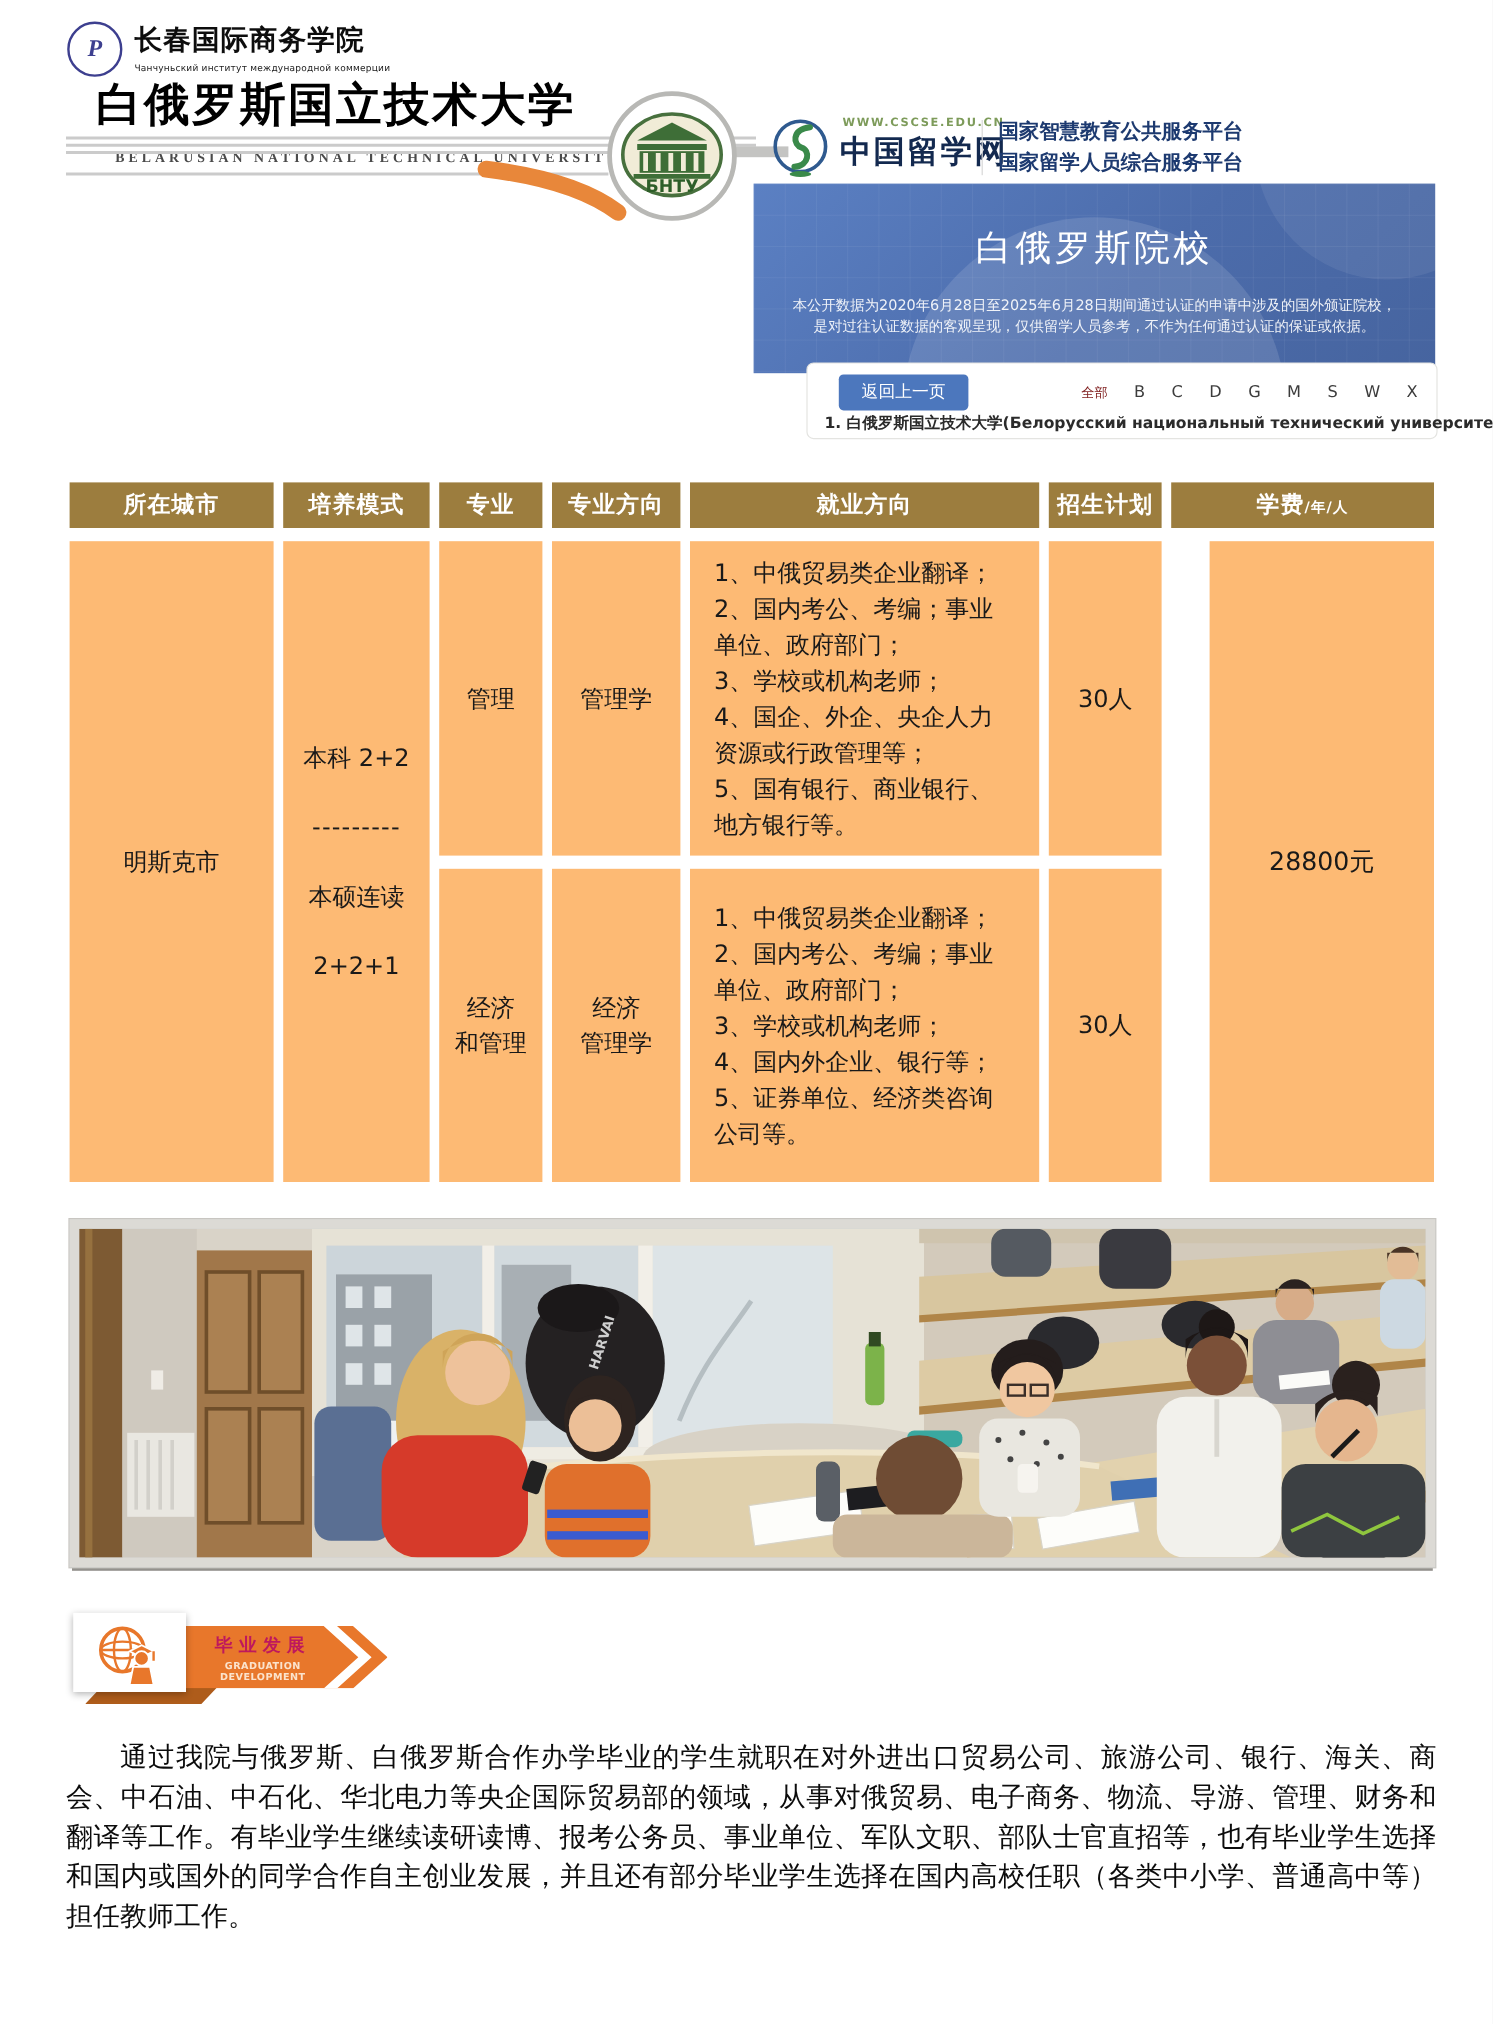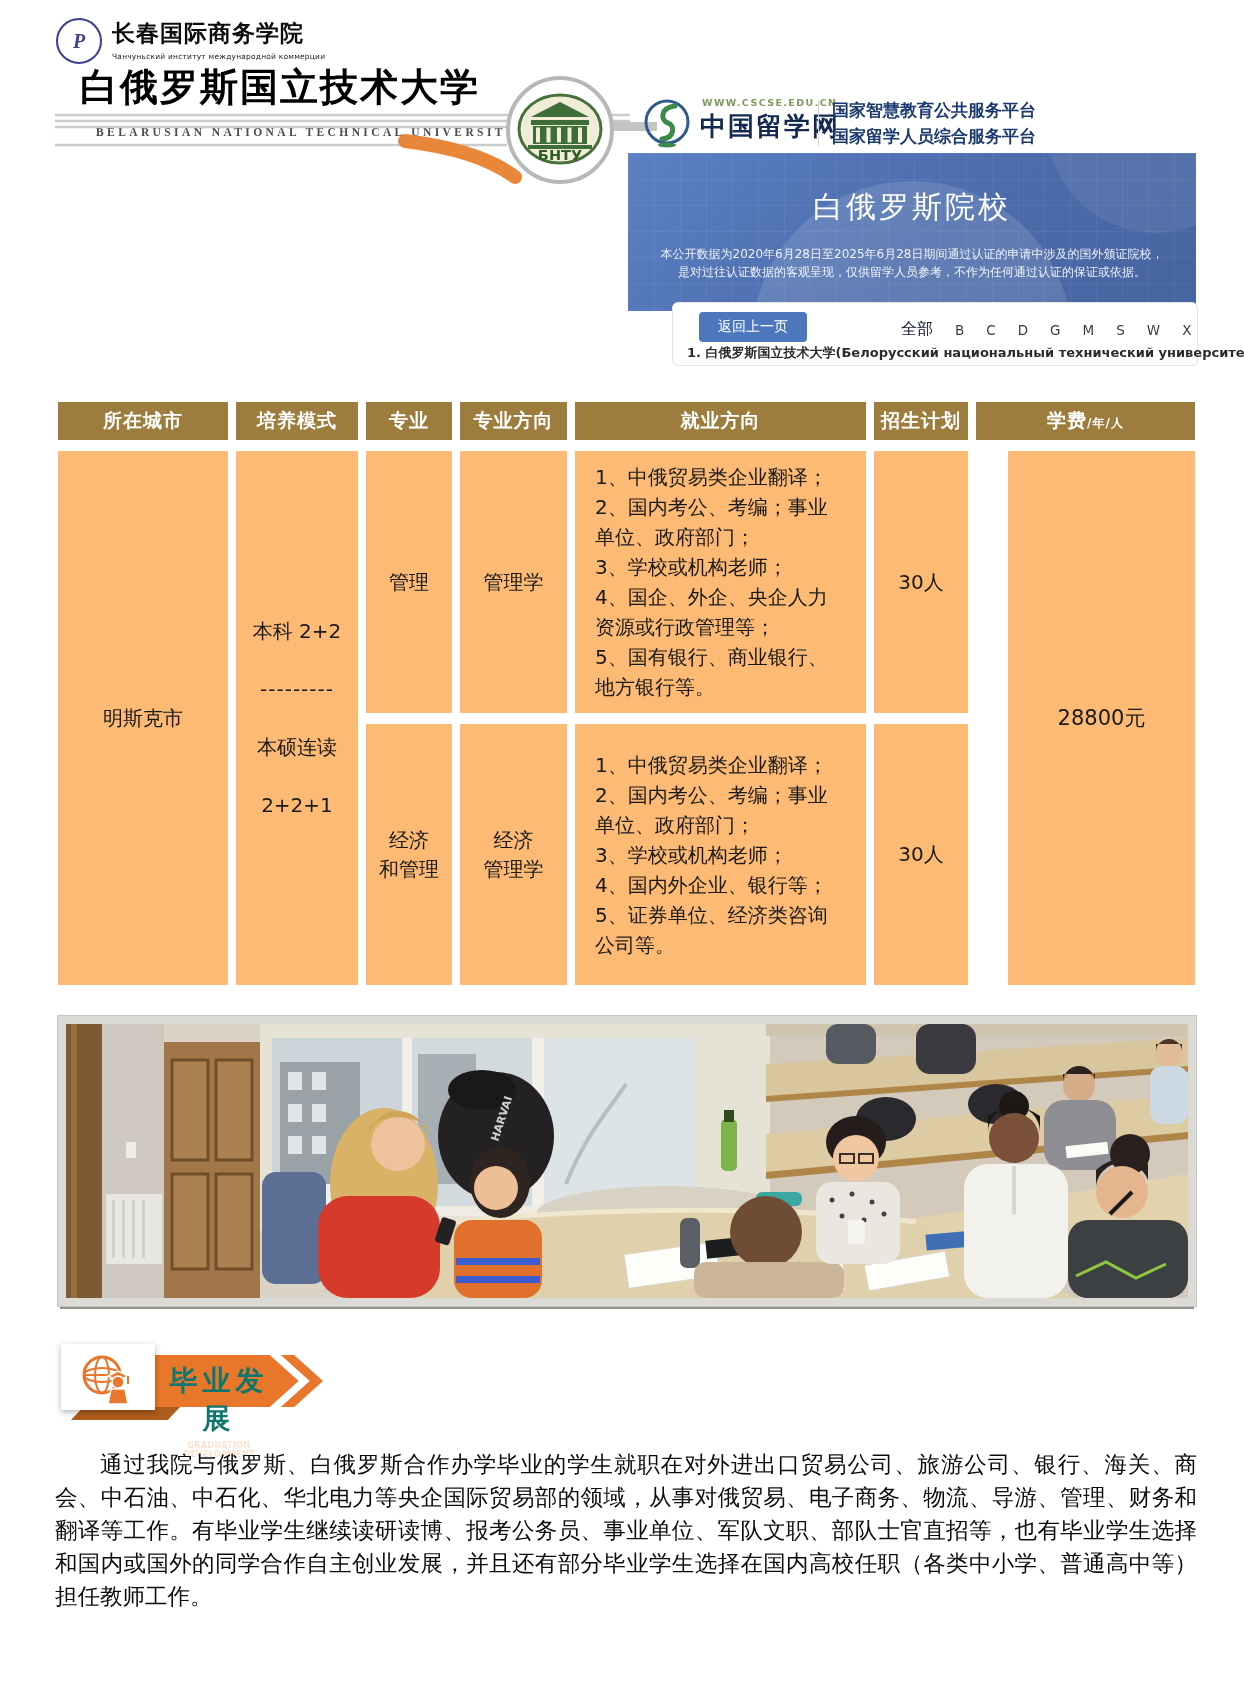--- a/index.html
+++ b/index.html
@@ -38,21 +38,21 @@
           font-size:30px;font-weight:500;letter-spacing:3px;}
   .banner-disclaimer{position:absolute;left:4%;right:4%;top:92px;text-align:center;
           color:rgba(255,255,255,.9);font-size:12px;line-height:18px;white-space:pre-line;}
 
   .portal-card{left:672px;top:302px;width:524px;height:62px;background:#fff;
           border:1px solid #e4e4e1;border-radius:6px;}
   .back-btn{position:absolute;left:26px;top:9px;background:#4c77bd;color:#fff;border-radius:4px;
           padding:6px 19px;font-size:14px;cursor:pointer;}
   .filters{position:absolute;left:228px;top:16px;display:flex;gap:22px;align-items:center;
           font-size:13.5px;color:#3c3c3c;}
-  .filters .f-all{color:#0f172a;font-size:16px;font-family:Liberation Mono, monospace;}
+  .filters .f-all{color:#7f1d1d;font-size:11px;font-family:Liberation Mono, monospace;}
   .portal-item{position:absolute;left:14px;bottom:3px;font-size:13px;font-weight:700;color:#2b2b2b;white-space:nowrap;}
 
   
   .intro{left:55px;top:176px;width:552px;font-size:22px;line-height:28px;color:#0c0c0c;
          text-align:justify;text-indent:2em;}
   .outro{left:55px;top:1448px;width:1142px;font-size:22.5px;line-height:33px;color:#0c0c0c;
          text-align:justify;text-indent:2em;}
 
   
   .info-table{left:58px;top:402px;width:955px;display:grid;
@@ -76,21 +76,21 @@
   .grad{left:55px;top:1338px;width:300px;height:88px;}
   .grad-ribbon{position:absolute;left:46px;top:17px;width:222px;height:52px;background:#e8772b;
       clip-path:polygon(0 0,87% 0,100% 50%,87% 100%,0 100%);}
   .grad-chevron{position:absolute;left:46px;top:17px;width:222px;height:52px;background:#fff;
       clip-path:polygon(76% 0,81% 0,94% 50%,81% 100%,76% 100%,89% 50%);}
   .grad-fold{position:absolute;left:16px;top:68px;width:110px;height:14px;background:#ae5c1b;
       clip-path:polygon(12% 0,100% 0,88% 100%,0 100%);}
   .grad-card{position:absolute;left:6px;top:6px;width:94px;height:66px;background:#fff;
       box-shadow:0 2px 6px rgba(0,0,0,.3);display:flex;align-items:center;justify-content:center;}
   .grad-text{position:absolute;left:104px;top:24px;width:120px;text-align:center;}
-  .grad-cn{color:#0f766e;font-size:28px;font-weight:700;letter-spacing:5px;}
+  .grad-cn{color:#be185d;font-size:15px;font-weight:700;letter-spacing:5px;}
   .grad-en{color:#fbe3cd;font-size:8px;font-weight:700;letter-spacing:.4px;margin-top:3px;}
 </style>
 </head>
 <body>
 
 <div class="page">
 
   <div class="abs logo-row">
     <div class="logo-circle">P</div>
     <div>

